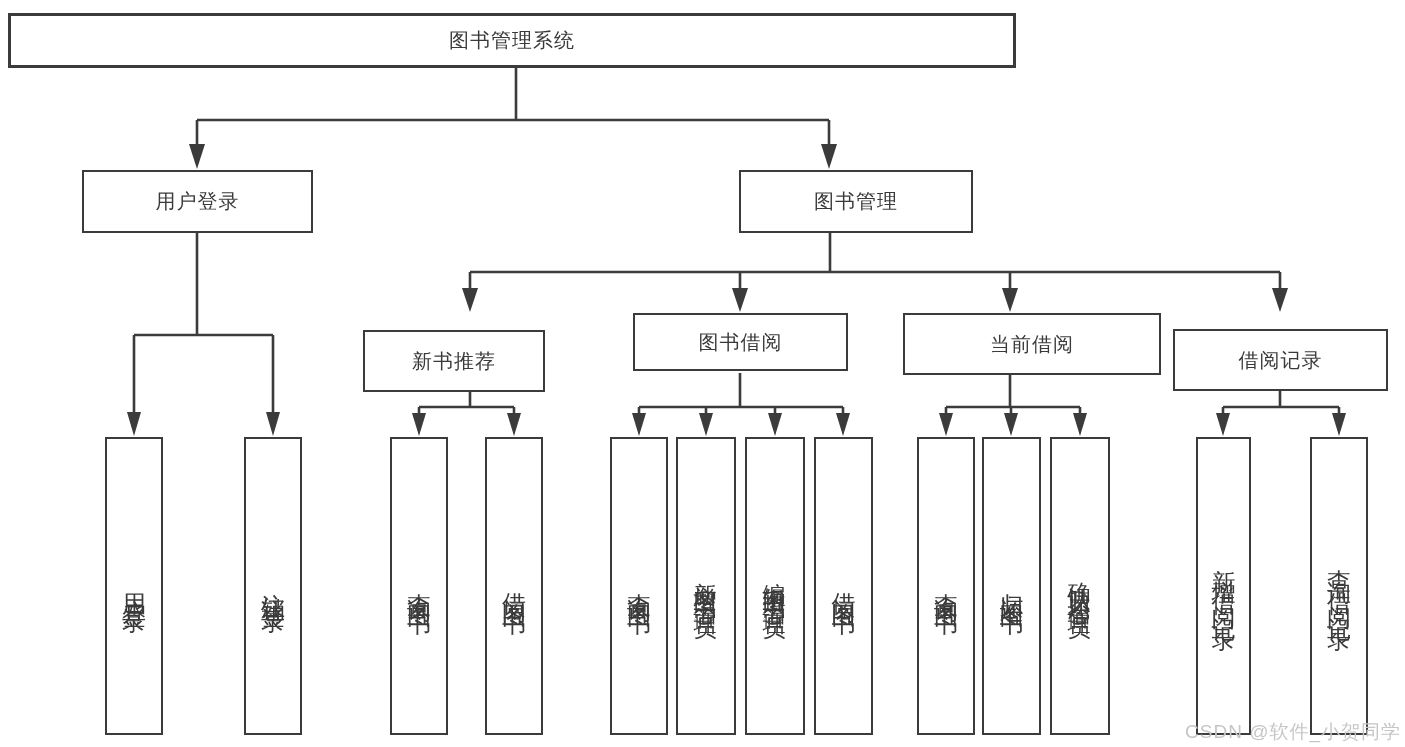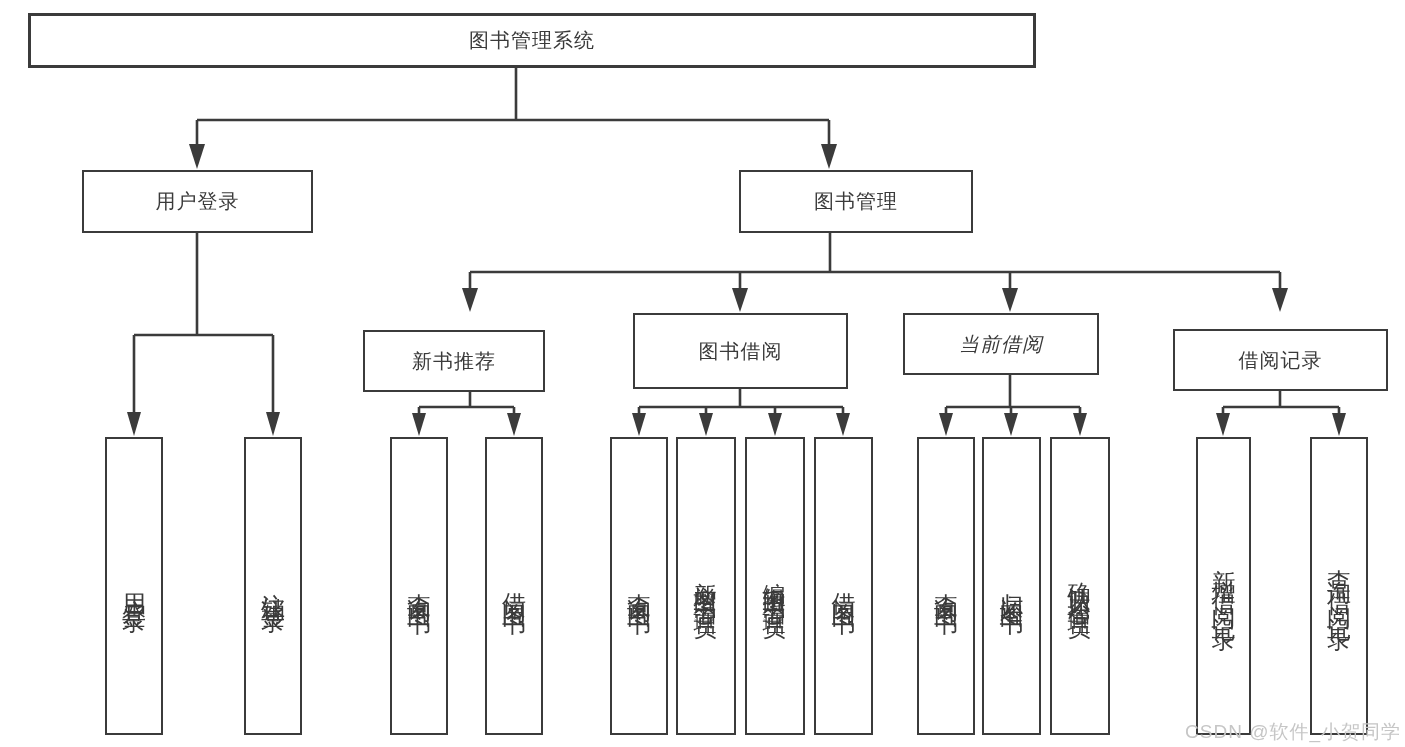--- a/index.html
+++ b/index.html
@@ -31,26 +31,26 @@
   .vlabel{
     writing-mode:vertical-rl;
     font-size:24px;
     white-space:nowrap;
     color:var(--text);
   }
   .ls4{letter-spacing:6px;}
   .ls6{letter-spacing:12px;}
   .ls9{letter-spacing:5px;font-size:23px;}
   
-  .box-root {left:28px;  top:13px;  width:1008px;height:55px;border-width:3px;}
+  .box-root {left:8px;  top:13px;  width:1008px;height:55px;border-width:3px;}
   .box-l2-0 {left:82px;  top:170px; width:231px; height:63px;}
   .box-l2-1 {left:713px; top:170px; width:234px; height:63px;margin-left:26px;}
   .box-l3-0 {left:363px; top:330px; width:182px; height:62px;}
-  .box-l3-1 {left:633px; top:313px; width:215px; height:76px;}
-  .box-l3-2 {left:903px; top:313px; width:196px; height:62px;font-style:italic;}
+  .box-l3-1 {left:633px; top:313px; width:215px; height:58px;}
+  .box-l3-2 {left:903px; top:313px; width:258px; height:62px;}
   .box-l3-3 {left:1173px;top:313px; width:215px; height:62px;margin-top:16px;}
   .leaf{top:437px;height:298px;width:58px;}
   .box-leaf-0 {left:105px;}
   .box-leaf-1 {left:244px;}
   .box-leaf-2 {left:390px;}
   .box-leaf-3 {left:485px;}
   .box-leaf-4 {left:610px;}
   .box-leaf-5 {left:676px;width:60px;}
   .box-leaf-6 {left:745px;width:60px;}
   .box-leaf-7 {left:814px;width:59px;}

